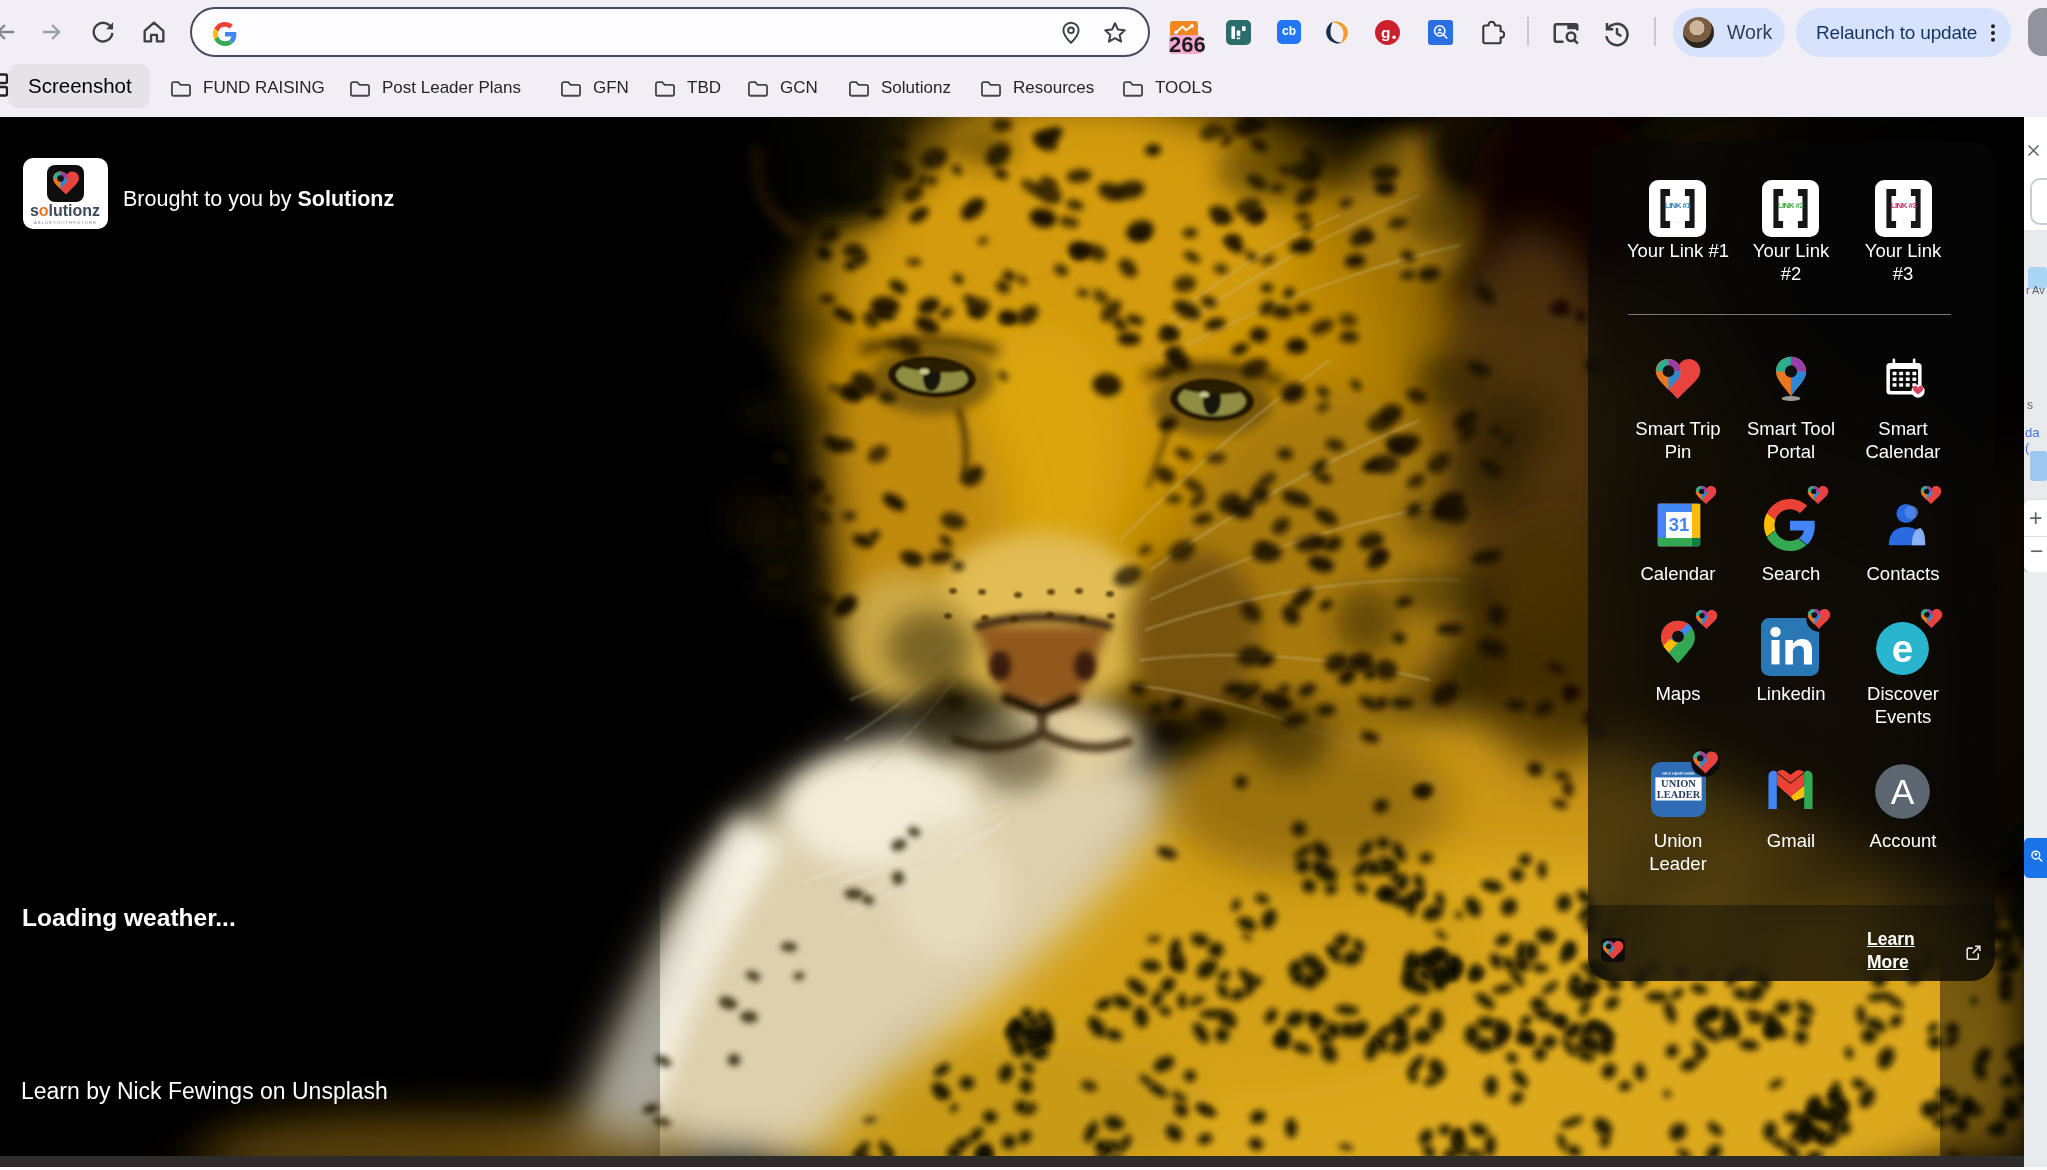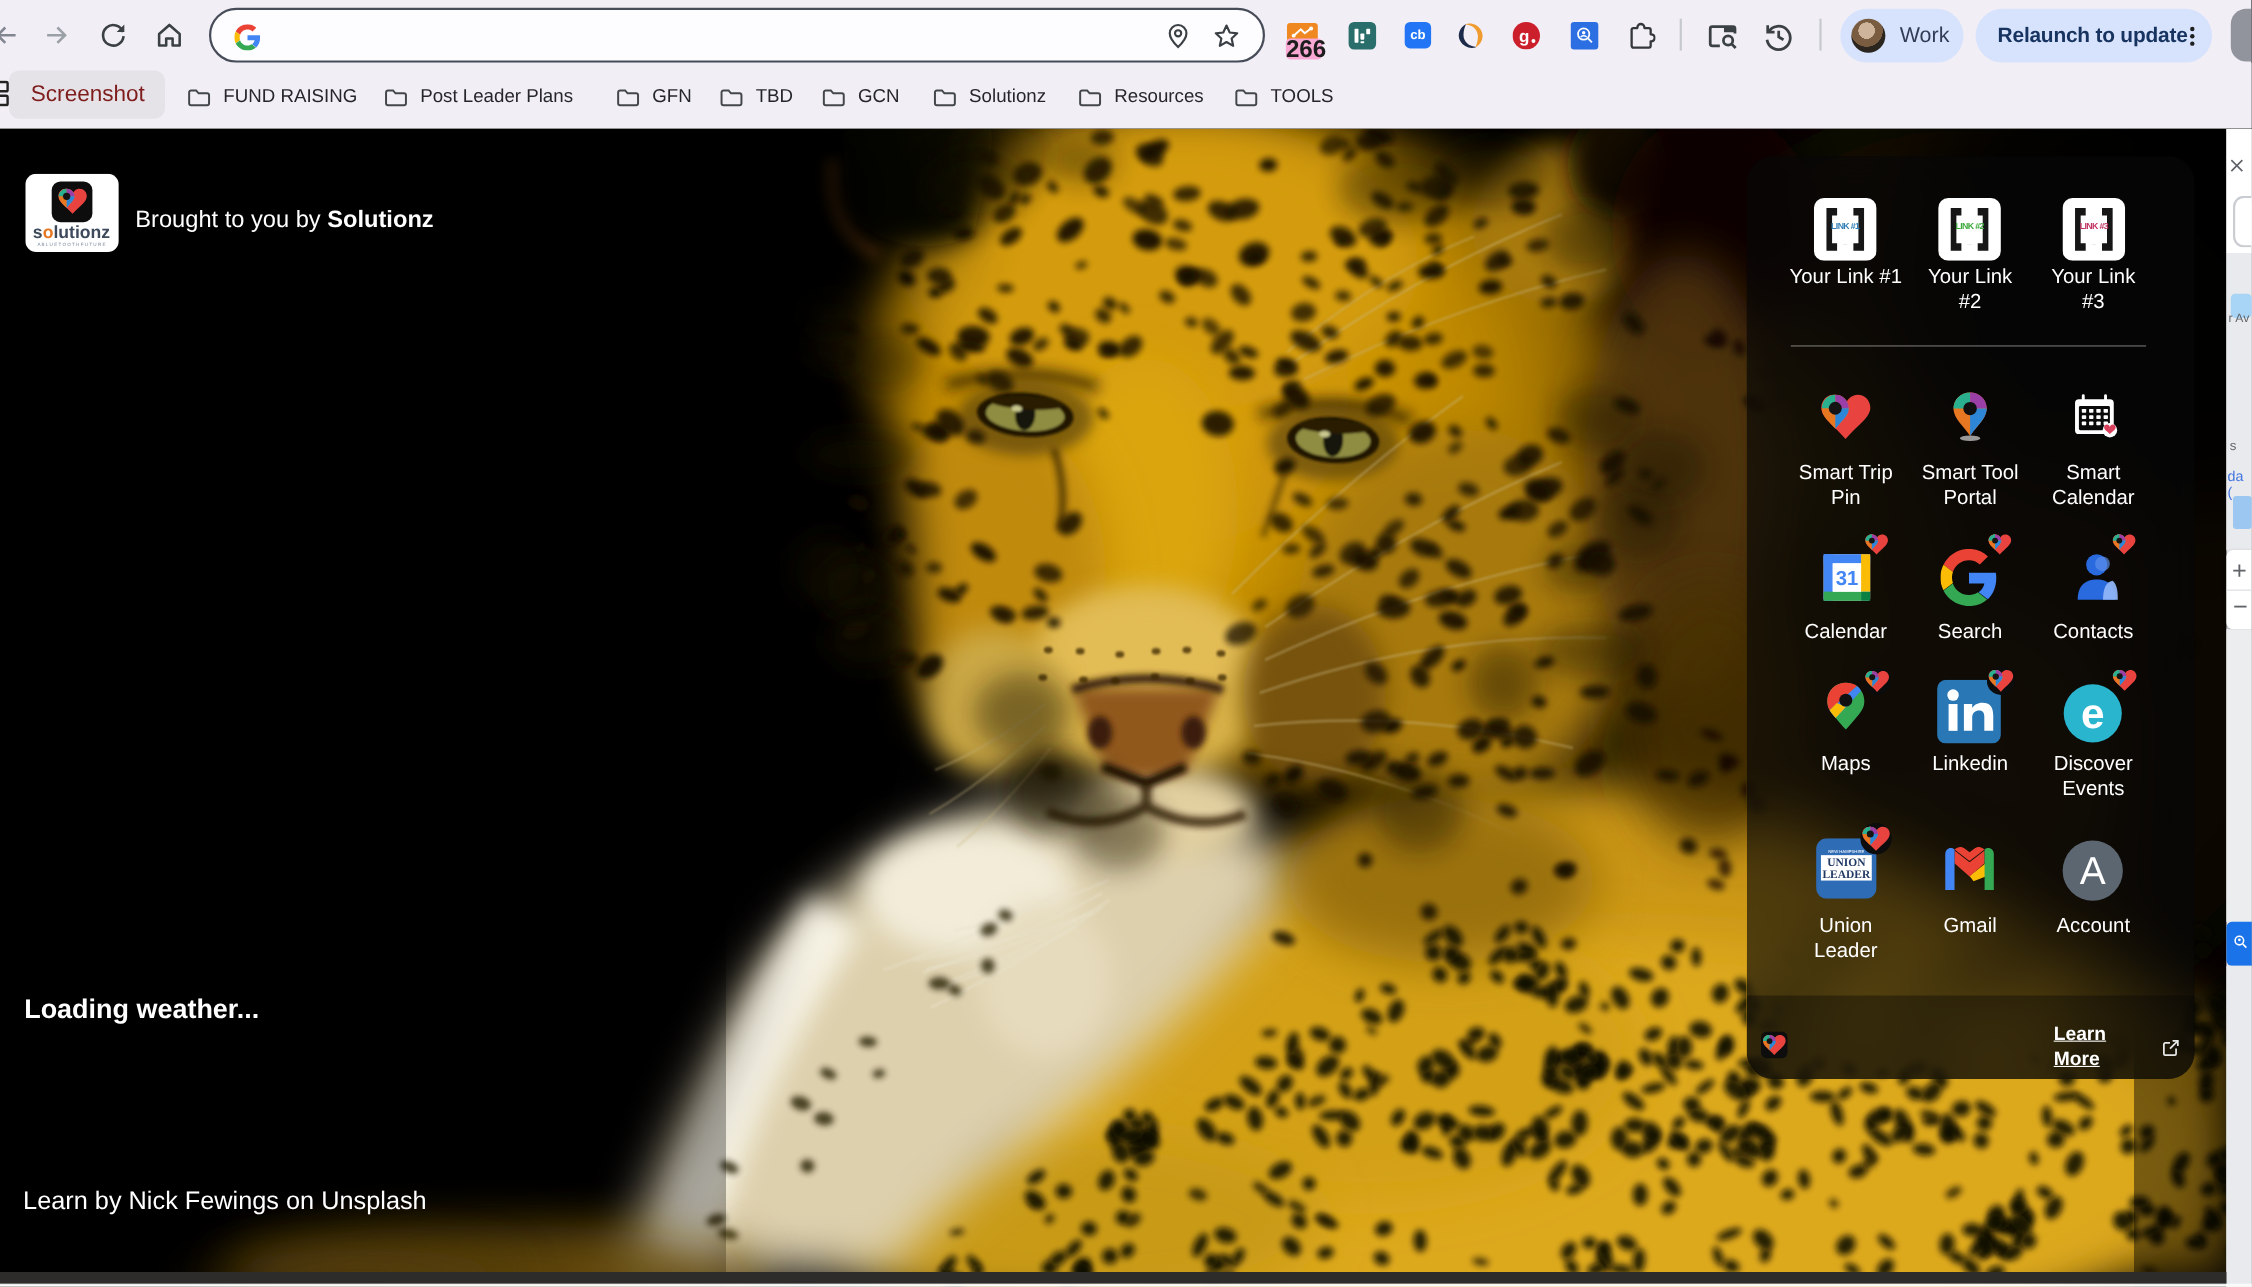--- a/index.html
+++ b/index.html
@@ -2,23 +2,23 @@
 <html><head><meta charset="utf-8"><style>
 *{margin:0;padding:0;box-sizing:border-box}
 html,body{width:2047px;height:1170px;overflow:hidden;background:#000;font-family:"Liberation Sans",sans-serif}
 #page{position:relative;width:2047px;height:1170px}
 #chrome{position:absolute;left:0;top:0;width:2047px;height:117px;background:#f2eef6}
 .tb-ic{position:absolute}
 #omnibox{position:absolute;left:190px;top:7px;width:960px;height:50px;background:#fdfcfe;border:2.5px solid #474c59;border-radius:26px}
 .ext{position:absolute;width:44px;height:48px}
 #workpill{position:absolute;left:1673px;top:8px;width:112px;height:49px;border-radius:25px;background:#d7e3fc;display:flex;align-items:center;padding:0 0 0 10px;font-size:19.5px;color:#333c55}
 #avatar{width:31px;height:31px;border-radius:50%;margin-right:13px;background:radial-gradient(circle at 45% 35%,#cdb49b 0 28%,#7a5c40 29% 55%,#2b2520 56% 100%)}
-#relaunch{position:absolute;left:1796px;top:8px;width:215px;height:49px;border-radius:25px;background:#d7e3fc;display:flex;align-items:center;padding:0 0 0 20px;font-size:19px;color:#17335f;font-weight:bold;white-space:nowrap;letter-spacing:-0.2px}
+#relaunch{position:absolute;left:1796px;top:8px;width:215px;height:49px;border-radius:25px;background:#d7e3fc;display:flex;align-items:center;padding:0 0 0 20px;font-size:19px;color:#17335f;font-weight:normal;white-space:nowrap;letter-spacing:-0.2px}
 #bkbar{position:absolute;left:0;top:57px;width:2047px;height:60px;background:#f2eef6}
-#schip{position:absolute;left:8px;top:7px;width:142px;height:44px;background:#e5e2e8;border-radius:10px;font-size:20.5px;color:#7f1d1d;line-height:44px;padding-left:20px}
+#schip{position:absolute;left:8px;top:7px;width:142px;height:44px;background:#e5e2e8;border-radius:10px;font-size:20.5px;color:#000000;line-height:44px;padding-left:20px}
 #sgrid{position:absolute;left:0px;top:16px}
 .bk{position:absolute;top:19px;height:24px;display:flex;align-items:center;font-size:17px;color:#24262a}
 .bk svg{margin-right:11px}
 #content{position:absolute;left:0;top:117px;width:2047px;height:1053px;background:#000;overflow:hidden}
 #bg{position:absolute;left:0;top:0}
 #logocard{position:absolute;left:23px;top:41px}
 #broughtby{position:absolute;left:123px;top:70px;font-size:21.5px;color:#fff}
 #loadingw{position:absolute;left:22px;top:787px;font-size:24.5px;font-weight:bold;color:#fff}
 #bigtime{position:absolute;left:19px;top:813px;font-size:73px;font-weight:bold;color:#fff}
 #bigdate{position:absolute;left:21px;top:903px;font-size:35px;font-weight:bold;color:#fff}

